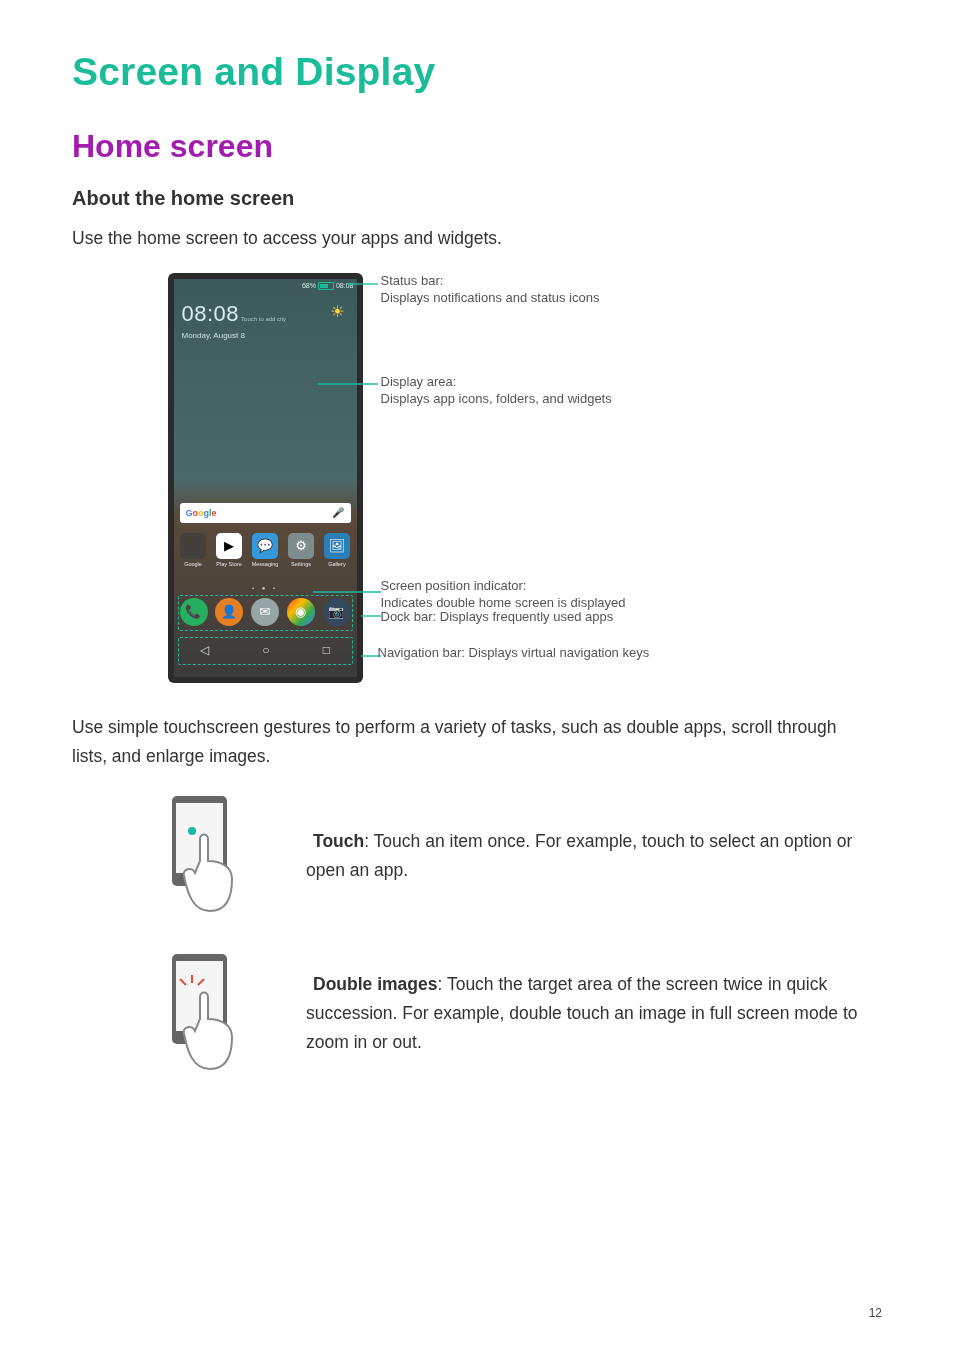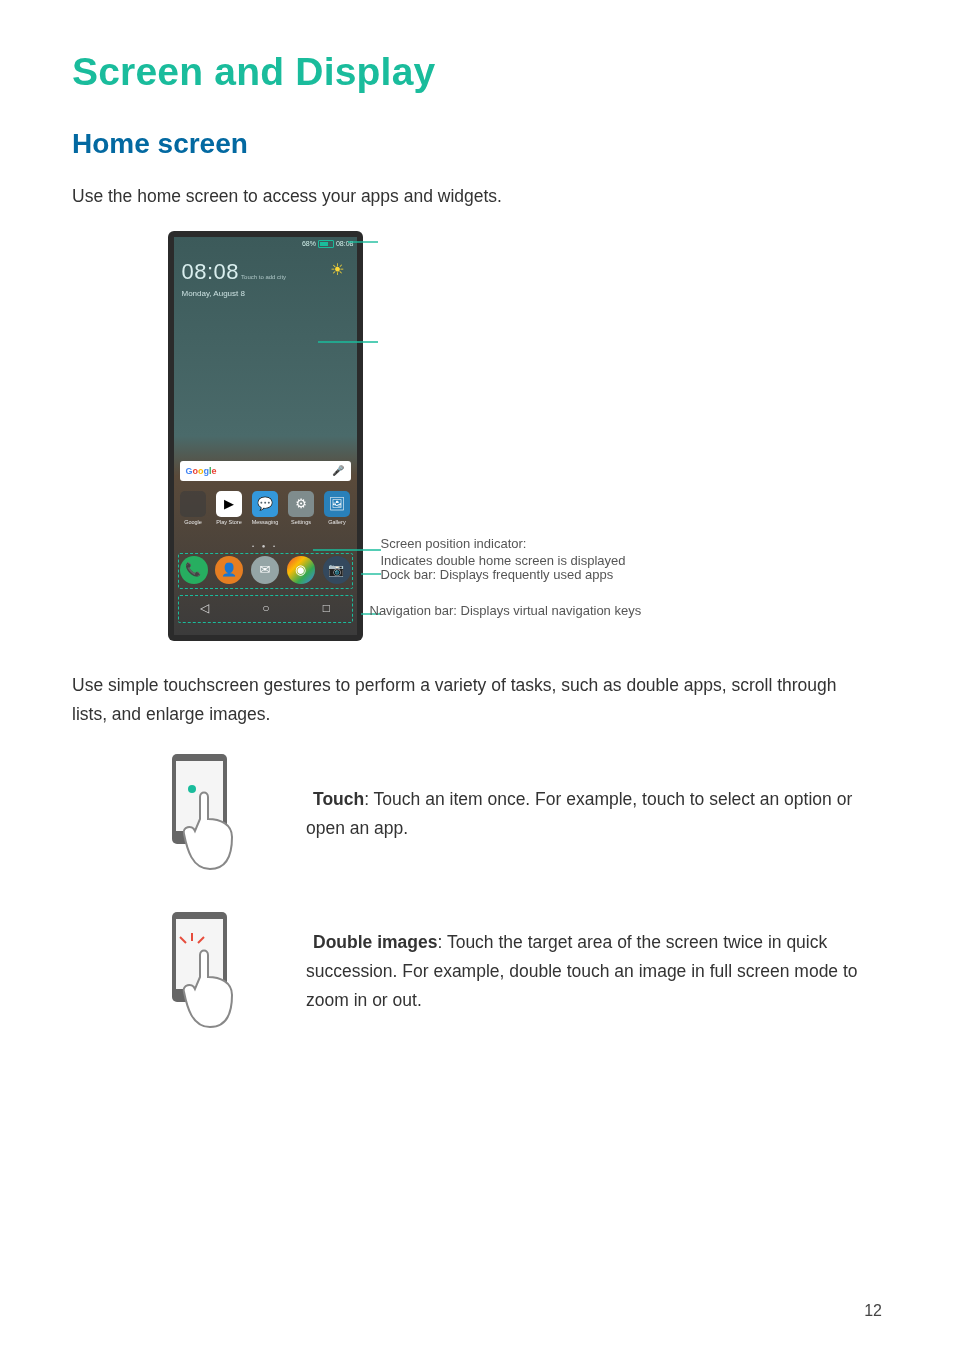--- a/index.html
+++ b/index.html
@@ -16,23 +16,23 @@
     position: relative;
   }
   h1.title {
     font-size: 39px;
     font-weight: bold;
     color: #1abc9c;
     margin: 0 0 34px 0;
     letter-spacing: 0.2px;
   }
   h2.section {
-    font-size: 28px;
+    font-size: 32px;
     font-weight: bold;
-    color: #0369a1;
+    color: #a21caf;
     margin: 0 0 22px 0;
   }
   h3.sub {
     font-size: 20px;
     font-weight: bold;
     color: #333;
     margin: 0 0 14px 0;
   }
   p.body {
     font-size: 17.5px;
@@ -261,33 +261,34 @@
     flex: 1;
     font-size: 17.5px;
     line-height: 1.65;
     color: #333;
   }
   .gesture-text b { font-weight: bold; margin-left: 7px; }
   .pageno {
     position: absolute;
     bottom: 30px;
     right: 72px;
-    font-size: 16px;
+    font-size: 12px;
     color: #444;
   }
 </style>
 </head>
 <body>
 
 <div class="page">
 
   <h1 class="title">Screen and Display</h1>
 
   <h2 class="section">Home screen</h2>
 
+  <h3 class="sub">About the home screen</h3>
   <p class="body">Use the home screen to access your apps and widgets.</p>
 
   <div class="figure">
     <div class="phone">
       <div class="screen">
 
         <div class="statusbar">
           <span>68%</span>
           <span class="batt"></span>
           <span>08:08</span>
@@ -354,44 +355,52 @@
           <span>○</span>
           <span>□</span>
         </div>
 
       </div>
     </div>
 
     <svg class="lead" style="left:180px;top:6px;width:30px;height:10px">
         <line x1="0" y1="5" x2="30" y2="5"></line>
       </svg>
+    <div class="call" style="left:213px; top:-1px">
+      <span class="t">Status bar:</span>
+      <span class="t">Displays notifications and status icons</span>
+    </div>
 
     <svg class="lead" style="left:150px;top:106px;width:60px;height:10px">
         <line x1="0" y1="5" x2="60" y2="5"></line>
       </svg>
+    <div class="call" style="left:213px; top:100px">
+      <span class="t">Display area:</span>
+      <span class="t">Displays app icons, folders, and widgets</span>
+    </div>
 
     <svg class="lead" style="left:145px;top:314px;width:68px;height:10px">
         <line x1="0" y1="5" x2="68" y2="5"></line>
       </svg>
     <div class="call" style="left:213px; top:304px">
       <span class="t">Screen position indicator:</span>
       <span class="t">Indicates double home screen is displayed</span>
     </div>
 
     <svg class="lead" style="left:193px;top:338px;width:20px;height:10px">
         <line x1="0" y1="5" x2="20" y2="5"></line>
       </svg>
     <div class="call" style="left:213px; top:335px">
       <span class="t">Dock bar: Displays frequently used apps</span>
     </div>
 
     <svg class="lead" style="left:193px;top:378px;width:20px;height:10px">
         <line x1="0" y1="5" x2="20" y2="5"></line>
       </svg>
-    <div class="call" style="left:202px; top:371px">
+    <div class="call" style="left:210px; top:371px">
       <span class="t">Navigation bar: Displays virtual navigation keys</span>
     </div>
   </div>
 
   <p class="body">Use simple touchscreen gestures to perform a variety of tasks, such as double apps, scroll through lists, and enlarge images.</p>
 
   <div class="gesture-row">
     <div class="gesture-ic">
       <svg width="110" height="130" viewBox="0 0 110 130">
         <rect x="10" y="5" width="55" height="90" rx="5" fill="#666"></rect>

